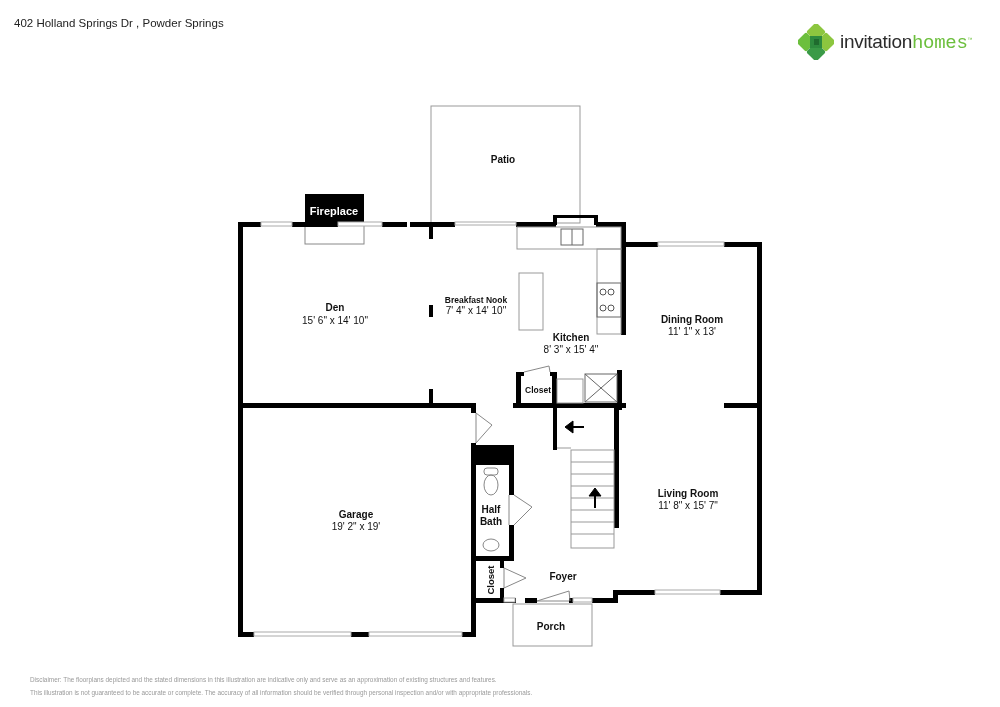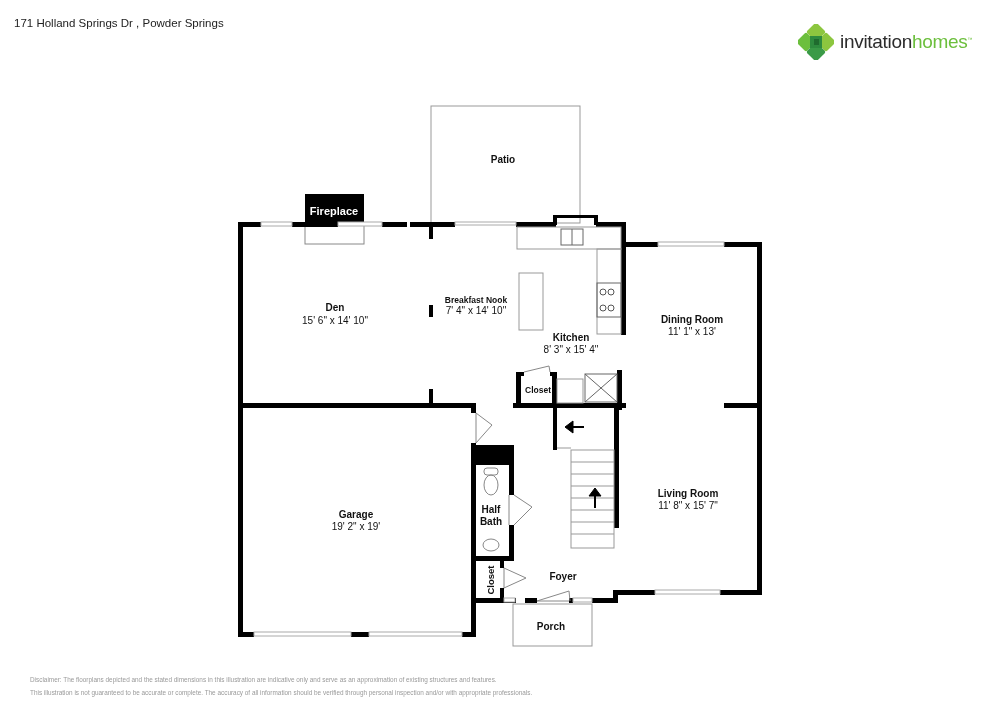--- a/index.html
+++ b/index.html
@@ -1,33 +1,33 @@
 <!DOCTYPE html>
 <html><head>
   <meta charset="utf-8">
   <style>
     html, body { margin: 0; padding: 0; background: #ffffff; }
     body { width: 1000px; height: 707px; position: relative; overflow: hidden; font-family: "Liberation Sans", sans-serif; color: #1a1a1a; }
     .header { position: absolute; left: 14px; top: 14px; font-size: 11.5px; line-height: 19px; color: #222; }
     .logo { position: absolute; left: 798px; top: 24px; display: flex; align-items: center; }
     .logo-text { font-size: 19px; font-weight: 500; letter-spacing: -0.3px; margin-left: 6px; }
     .logo-text .a { color: #2c2c2c; }
-    .logo-text .b { color: #6cbf3d; }
+    .logo-text .b { color: #6cbf3d; font-family: Liberation Mono, monospace; }
     .logo-text sup { font-size: 5px; color: #6cbf3d; }
     .disclaimer { position: absolute; left: 30px; top: 673px; font-size: 6.4px; line-height: 13px; color: #9a9a9a; }
     svg.plan { position: absolute; left: 0; top: 0; }
     .lbl { font-family: "Liberation Sans", sans-serif; fill: #111; }
     .lbl-b { font-weight: bold; font-size: 10px; }
     .lbl-d { font-size: 10px; }
   </style>
 </head>
 <body>
 
 <div class="header">
-  <div>171 Holland Springs Dr , Powder Springs</div>
+  <div>402 Holland Springs Dr , Powder Springs</div>
 </div>
 
 <div class="logo">
   <svg width="36" height="36" viewBox="0 0 36 36">
     <rect x="11" y="1" width="14" height="14" rx="2" transform="rotate(45 18 8)" fill="#8cc63f"></rect>
     <rect x="1" y="11" width="14" height="14" rx="2" transform="rotate(45 8 18)" fill="#6cbf3d"></rect>
     <rect x="21" y="11" width="14" height="14" rx="2" transform="rotate(45 28 18)" fill="#8cc63f"></rect>
     <rect x="11" y="21" width="14" height="14" rx="2" transform="rotate(45 18 28)" fill="#3a9a47"></rect>
     <rect x="12" y="12" width="12" height="12" fill="#2e8b3e"></rect>
     <rect x="16" y="15" width="5" height="6" fill="#1f6b2e"></rect>

